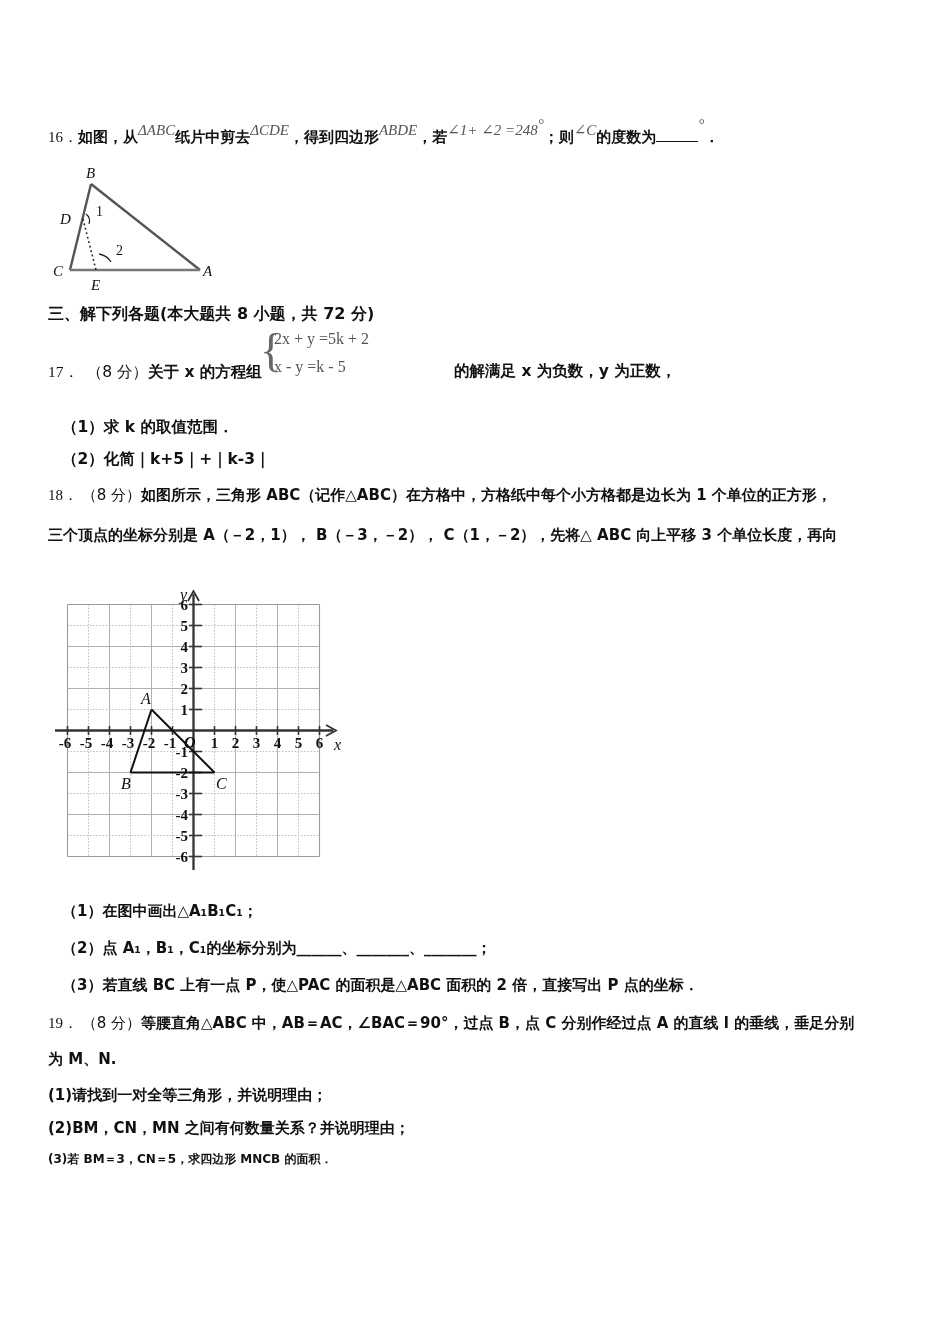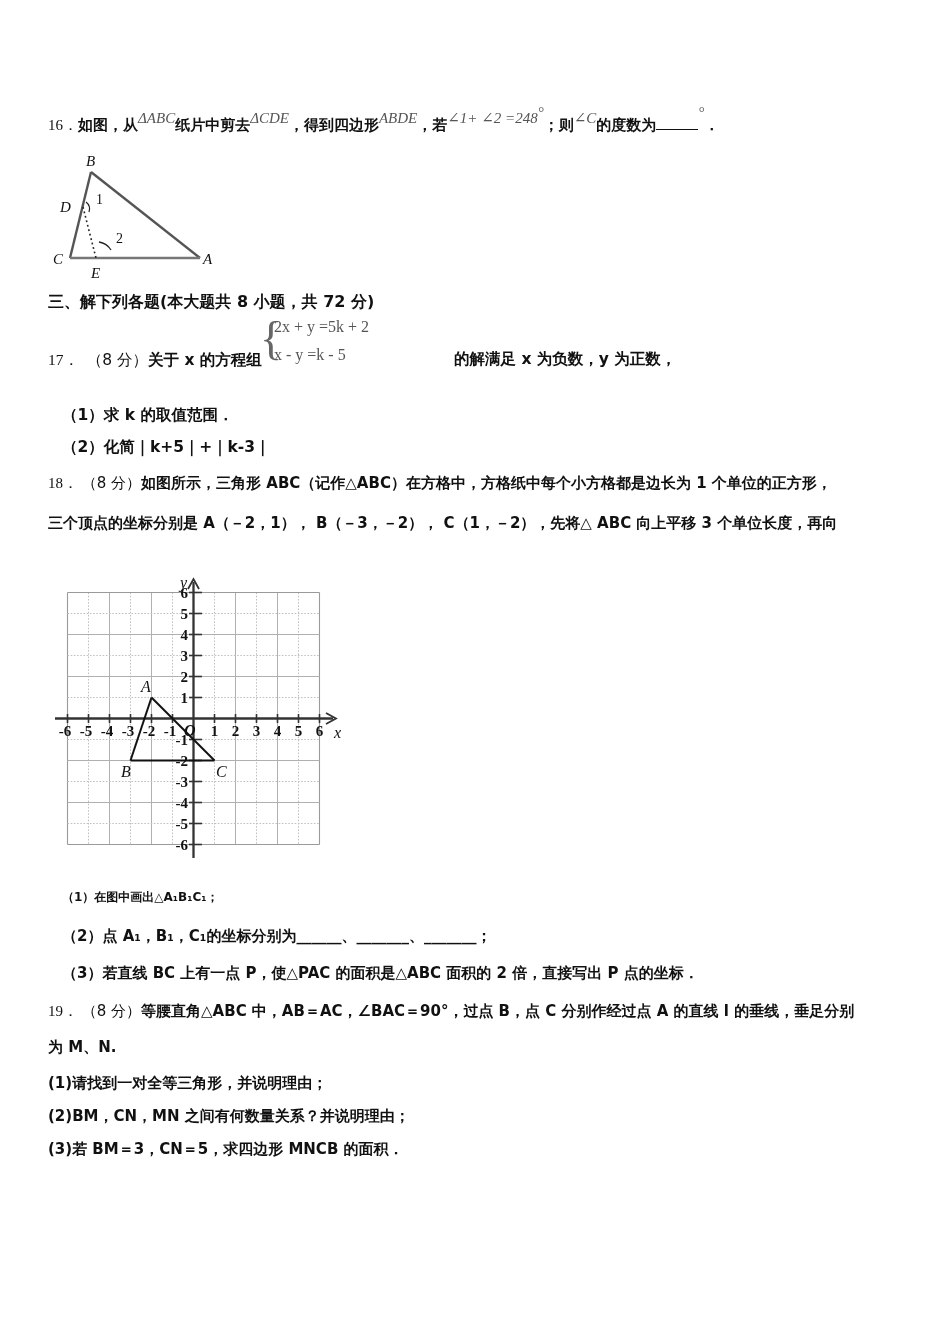--- a/index.html
+++ b/index.html
@@ -10,21 +10,21 @@
   body {
     width: 950px;
     height: 1344px;
     position: relative;
     font-family: "Liberation Serif", "DejaVu Serif", serif;
     color: #000000;
     overflow: hidden;
   }
   .page {
     position: absolute;
-    left: 0; top: 0;
+    left: 0; top: 12px;
     width: 950px;
     height: 948px;
   }
 
   
   .line {
     position: absolute;
     font-size: 15.5px;
     line-height: 1.5;
     white-space: nowrap;
@@ -130,30 +130,30 @@
 
   
   #fig18 {
     position: absolute;
     left: 45px;
     top: 570px;
     width: 300px;
     height: 300px;
   }
 
-  #q18-p1 { left: 62px; top: 888px; font-size: 12px; }
+  #q18-p1 { left: 62px; top: 888px; font-size: 15px; }
   #q18-p2 { left: 62px; top: 925px; font-size: 15px; }
   #q18-p3 { left: 62px; top: 962px; font-size: 15px; }
 
   
   #q19-l1 { left: 48px; top: 1000px; font-size: 15px; }
   #q19-l2 { left: 48px; top: 1036px; font-size: 15px; }
   #q19-p1 { left: 48px; top: 1072px; font-size: 15px; }
   #q19-p2 { left: 48px; top: 1105px; font-size: 15px; }
-  #q19-p3 { left: 48px; top: 1138px; font-size: 15px; }
+  #q19-p3 { left: 48px; top: 1138px; font-size: 12px; }
 </style>
 </head>
 <body>
 
 <div class="page">
 
   <div class="line" id="q16-head">
     <span class="num">16</span><span class="num">．</span><span class="cjk">如图，从</span><span class="mathi raise">ΔABC</span><span class="cjk">纸片中剪去</span><span class="mathi raise">ΔCDE</span><span class="cjk">，得到四边形</span><span class="mathi raise">ABDE</span><span class="cjk">，若</span><span class="mathi raise">∠1+ ∠2 =248</span><span class="mathi raise sup">°</span><span class="cjk">；则</span><span class="mathi raise">∠C</span><span class="cjk">的度数为</span><span class="blank" style="width:42px"></span><span class="mathi raise sup">°</span><span class="cjk">．</span>
   </div>
 

